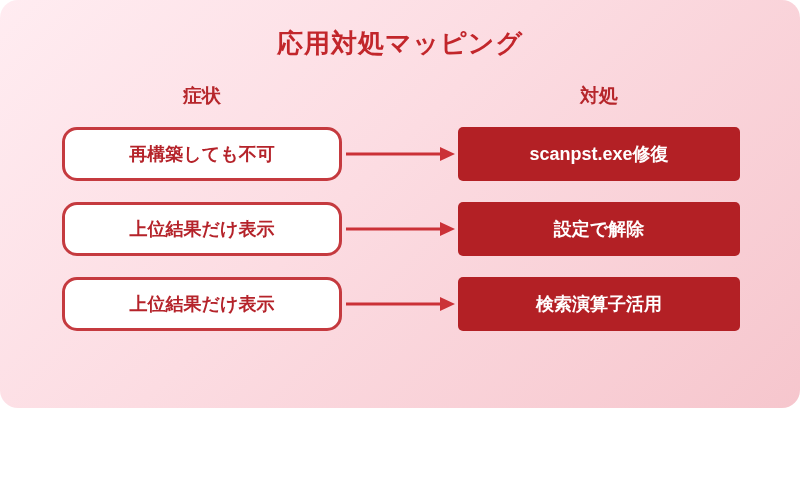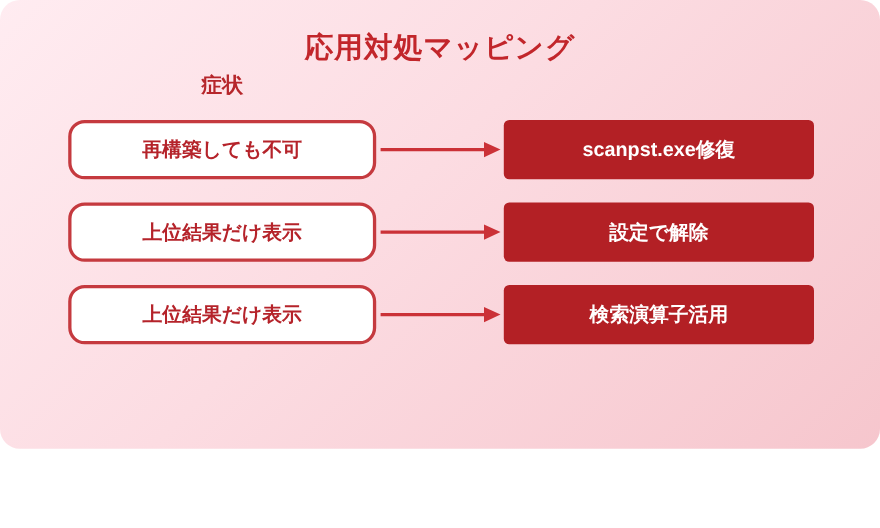--- a/index.html
+++ b/index.html
@@ -22,21 +22,21 @@
   .title {
     text-align: center;
     padding-top: 26px;
     font-size: 26px;
     font-weight: bold;
     letter-spacing: 1px;
     color: #c2262b;
   }
   .headers {
     display: flex;
-    margin: 4px 60px 0 62px;
+    margin: 22px 60px 0 62px;
   }
   .header-left {
     width: 280px;
     text-align: center;
     font-size: 19px;
     font-weight: bold;
     color: #b6262b;
   }
   .header-spacer { width: 116px; }
   .header-right {
@@ -94,20 +94,21 @@
 </head>
 <body>
 
 <div class="canvas">
 
   <div class="title">応用対処マッピング</div>
 
   <div class="headers">
     <div class="header-left">症状</div>
     <div class="header-spacer"></div>
+    <div class="header-right">対処</div>
   </div>
 
   <div class="rows">
 
     <div class="map-row">
       <div class="symptom-box">再構築しても不可</div>
       <div class="arrow">
         <svg width="112" height="18" viewBox="0 0 112 18" aria-hidden="true">
           <line x1="2" y1="9" x2="97" y2="9" stroke="#cb3137" stroke-width="3"></line>
           <polygon points="96,2 111,9 96,16" fill="#cb3137"></polygon>

